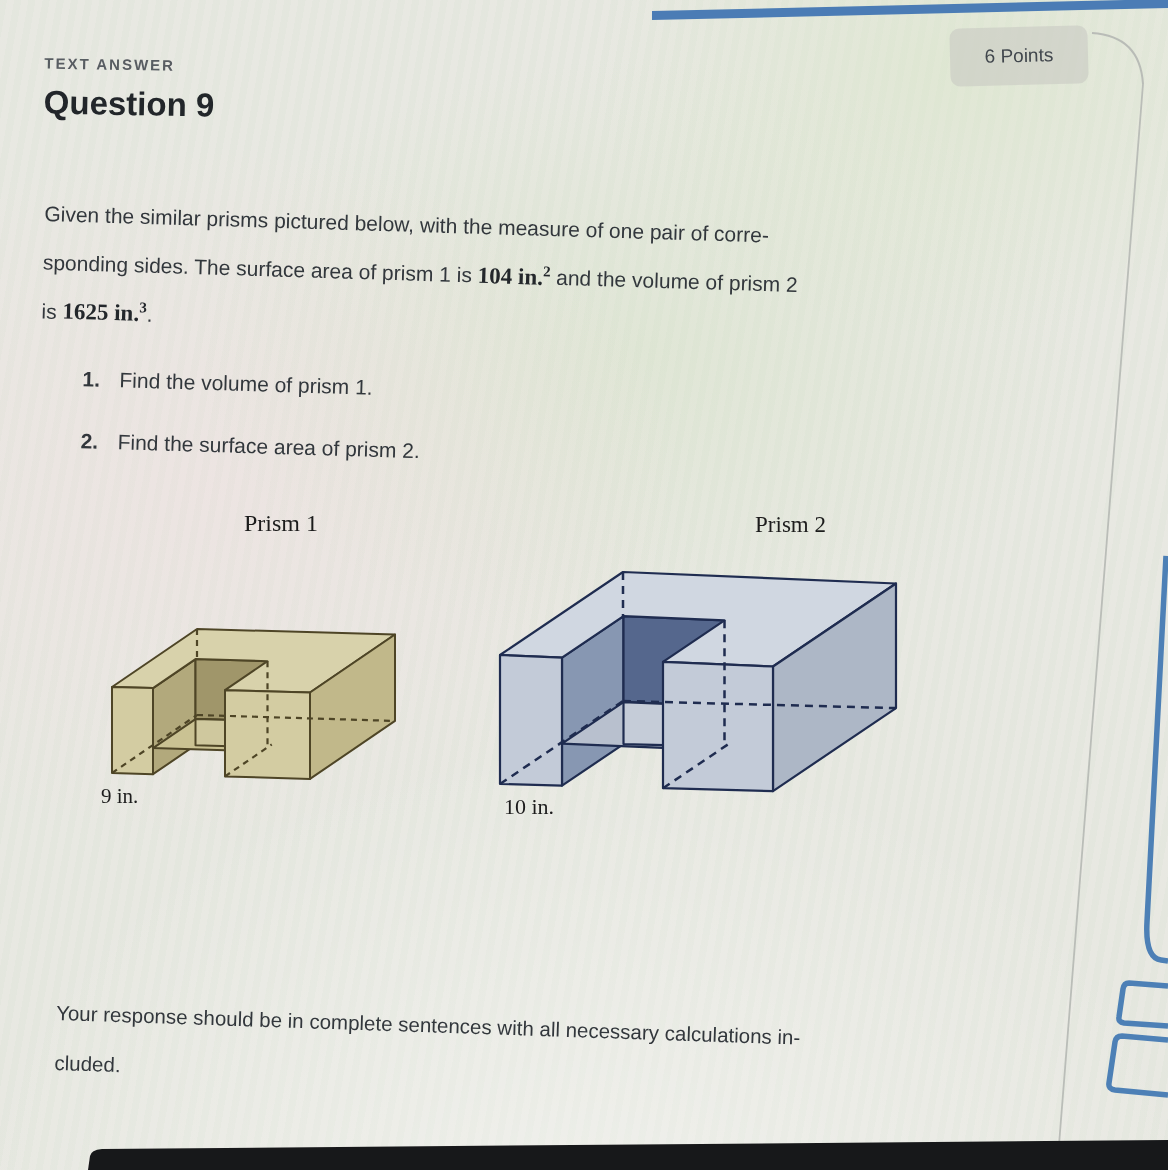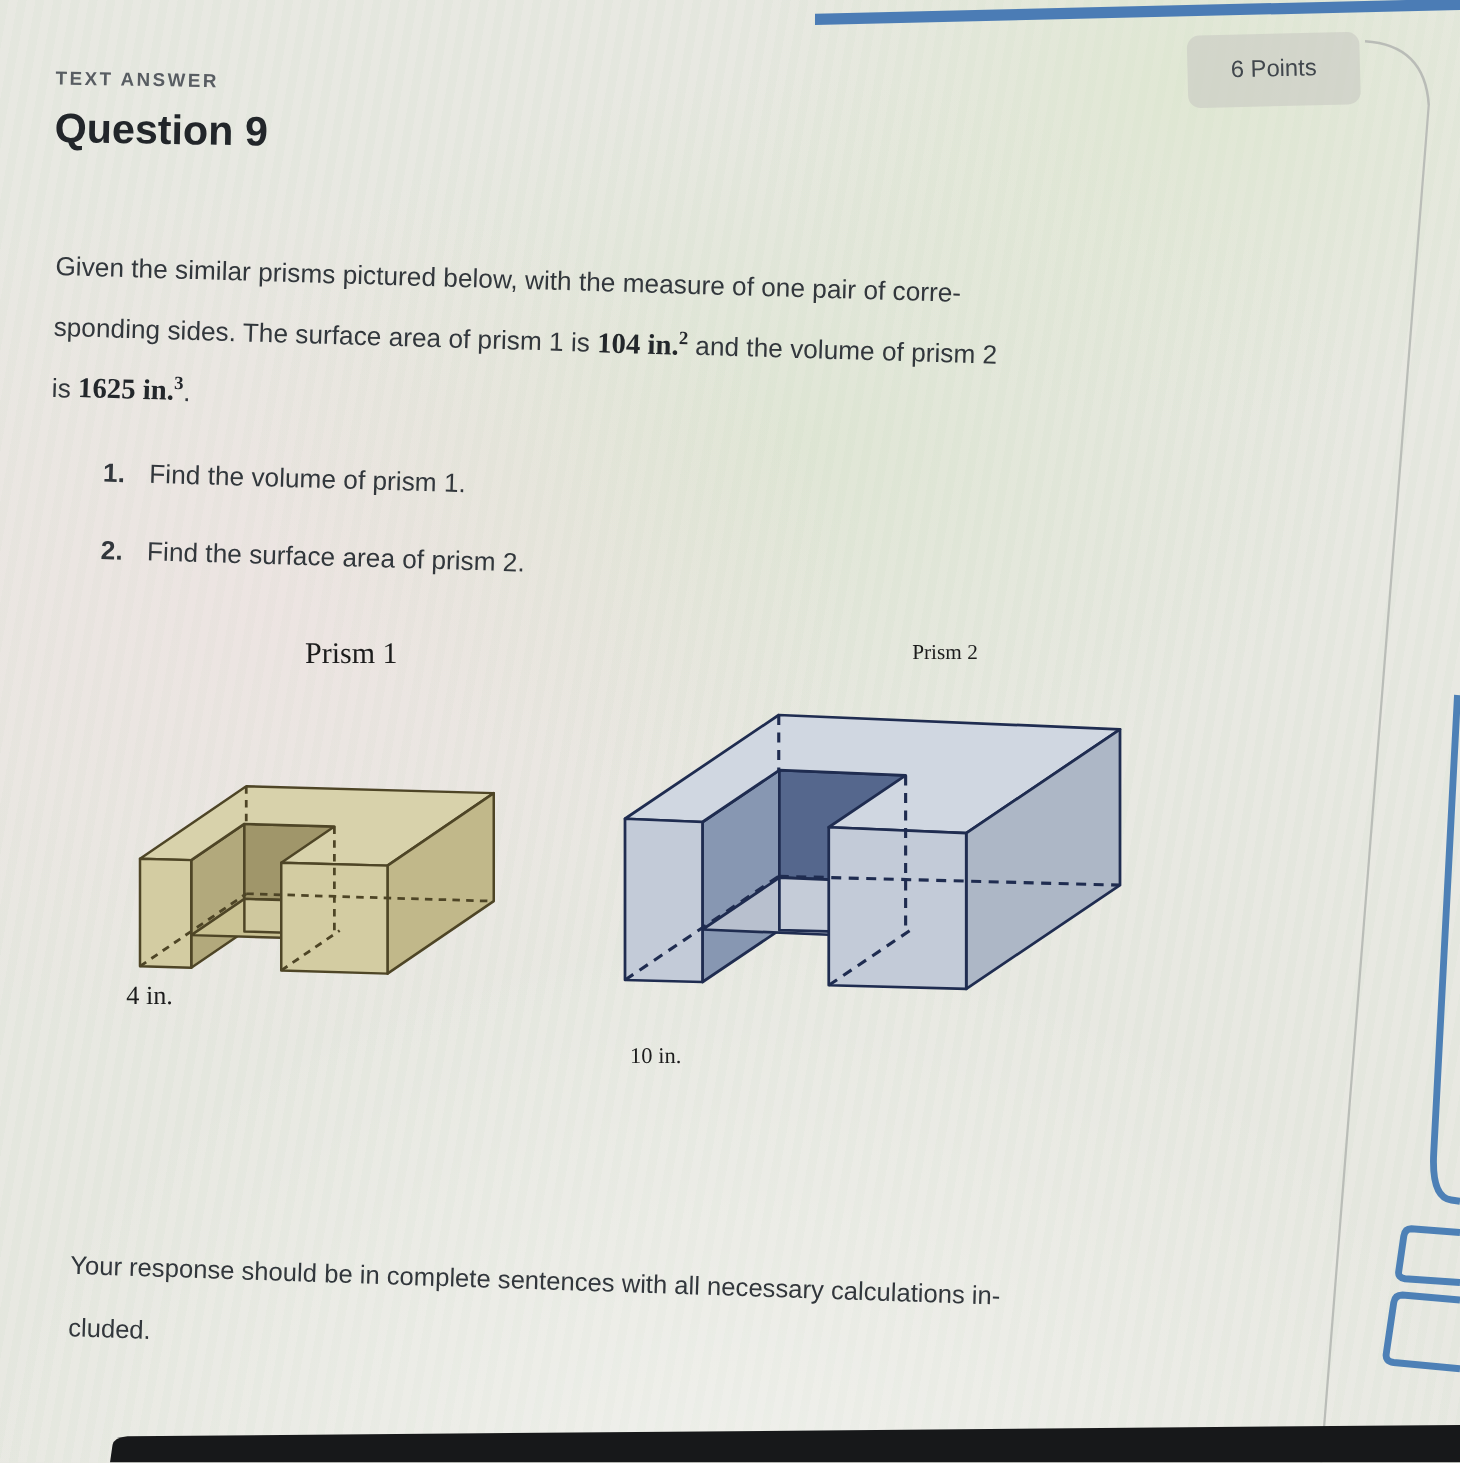--- a/index.html
+++ b/index.html
@@ -30,23 +30,23 @@
   .mathv{font-family:"Liberation Serif",serif;font-weight:700;font-size:23px;color:#23272b;}
   .mathv sup{font-size:15px;}
   #task-list{margin-top:24px;}
   .task-row{height:62px;}
   .task-num{display:inline-block;width:37px;font-weight:700;margin-left:43px;}
   #footer-block{left:57px;top:988px;transform:rotate(1.9deg);font-size:20.5px;
     line-height:50px;white-space:nowrap;color:#32373c;}
   .fig-label{position:absolute;z-index:4;font-family:"Liberation Serif",serif;
     color:#1c1c1c;text-align:center;}
   #prism1-label{left:213px;top:510px;width:136px;font-size:24px;}
-  #prism2-label{left:686px;top:512px;width:140px;font-size:17px;}
+  #prism2-label{left:686px;top:512px;width:140px;font-size:23px;text-align:right;}
   #prism1-dim{left:101px;top:784px;font-size:21px;}
-  #prism2-dim{left:504px;top:834px;font-size:18px;}
+  #prism2-dim{left:504px;top:794px;font-size:22px;}
 </style>
 </head>
 <body>
 
 <div id="wash"></div>
 
 <svg id="figures" class="layer" width="1168" height="1170" viewBox="0 0 1168 1170">
     <g>
       <polygon points="153.0,688.1 195.5,659.1 195.5,745.2 153.0,774.2" fill="#b2a97c" stroke="#4e4526" stroke-width="2" stroke-linejoin="round"></polygon>
       <polygon points="195.5,659.1 267.5,661.2 267.5,721.2 195.5,719.1" fill="#a0966a" stroke="#4e4526" stroke-width="2" stroke-linejoin="round"></polygon>
@@ -113,19 +113,19 @@
       <span class="task-num">1.</span><span>Find the volume of prism 1.</span>
     </div>
     <div class="task-row">
       <span class="task-num">2.</span><span>Find the surface area of prism 2.</span>
     </div>
   </div>
 </div>
 
 <div class="fig-label" id="prism1-label">Prism 1</div>
 <div class="fig-label" id="prism2-label">Prism 2</div>
-<div class="fig-label" id="prism1-dim">4 in.</div>
+<div class="fig-label" id="prism1-dim">9 in.</div>
 <div class="fig-label" id="prism2-dim">10 in.</div>
 
 <div class="txt tilt" id="footer-block">
   <div>Your response should be in complete sentences with all necessary calculations in-</div>
   <div>cluded.</div>
 </div>
 
 </body></html>

